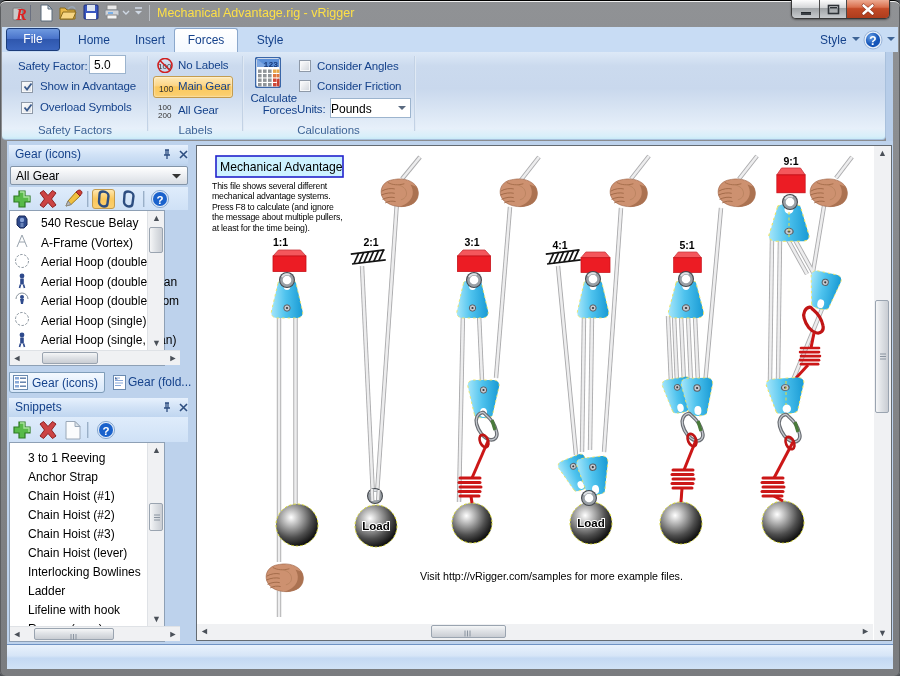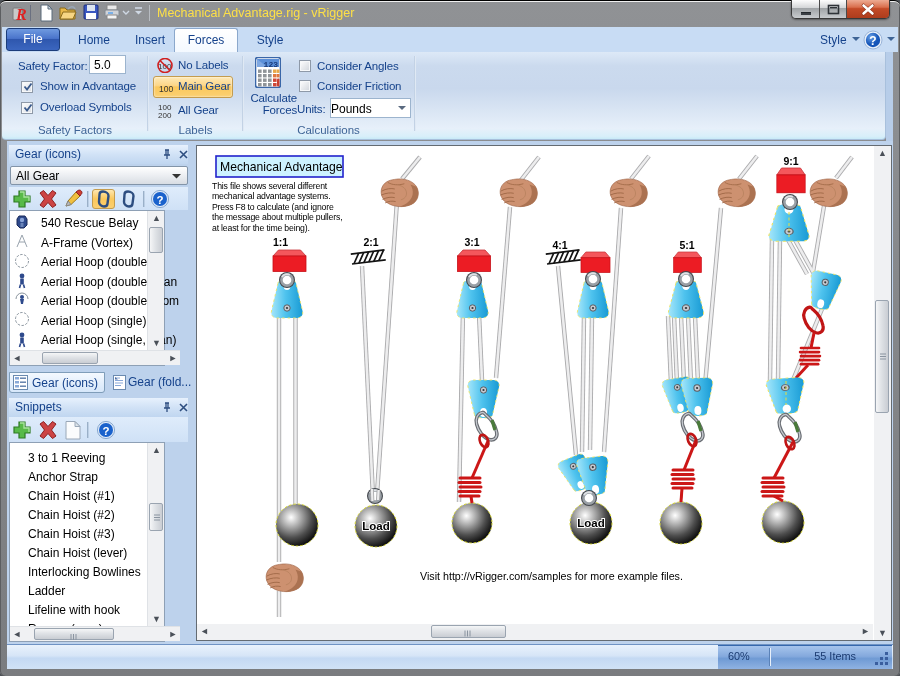--- a/index.html
+++ b/index.html
@@ -435,35 +435,20 @@
     <svg width="75" height="13">
         <g stroke="#8a94a0">
           <path d="M33,3.5 v6 M35.5,3.5 v6 M38,3.5 v6"></path>
         </g>
       </svg>
   </div>
   <div class="arr" style="right:0;top:0;width:15px;height:16px">►</div>
 </div>
 
 <div id="statusbar">
-  <div id="statusright">
-    <div class="abs" style="left:10px;top:4px">60%</div>
-    <div class="abs" style="left:52px;top:2px;width:1px;height:18px;background:#e8f0fa;box-shadow:-1px 0 0 #5a82b8"></div>
-    <div class="abs" style="right:36px;top:4px">55 Items</div>
-    <svg class="abs" style="right:2px;bottom:2px" width="15" height="15">
-      <g fill="#3a5e9e">
-          <rect x="10" y="0" width="3" height="3"></rect>
-          <rect x="5" y="5" width="3" height="3"></rect>
-          <rect x="10" y="5" width="3" height="3"></rect>
-          <rect x="0" y="10" width="3" height="3"></rect>
-          <rect x="5" y="10" width="3" height="3"></rect>
-          <rect x="10" y="10" width="3" height="3"></rect>
-        </g>
-    </svg>
-  </div>
 </div>
 
 <svg class="abs" style="left:197px;top:146px" width="676" height="477" viewBox="197 146 676 477">
 <defs>
   <linearGradient id="pg" x1="0" y1="0" x2="1" y2="0">
     <stop offset="0" stop-color="#a5e6fa"></stop>
         <stop offset="0.45" stop-color="#4fc3ee"></stop>
         <stop offset="1" stop-color="#189ad4"></stop>
   </linearGradient>
   <radialGradient id="sg" cx="0.36" cy="0.32" r="0.78">

